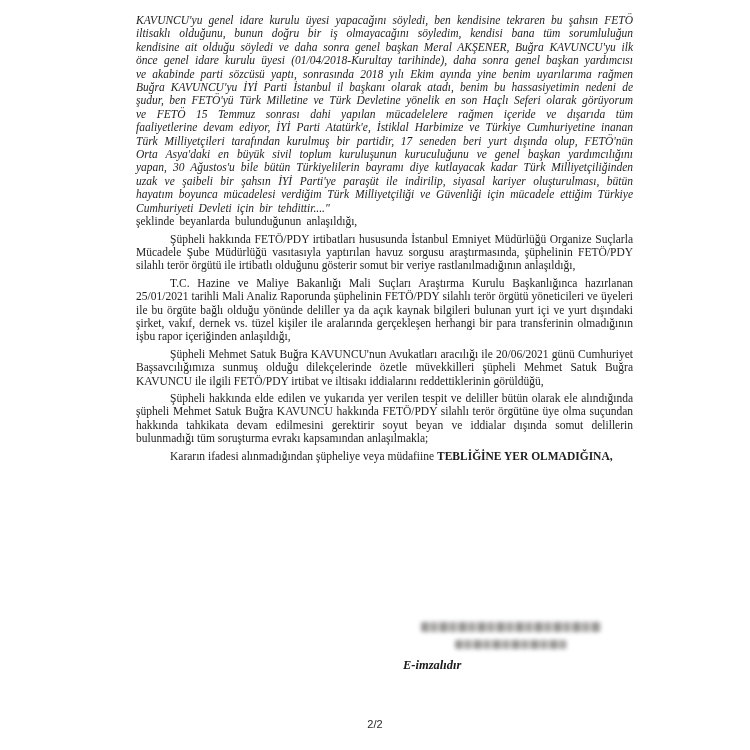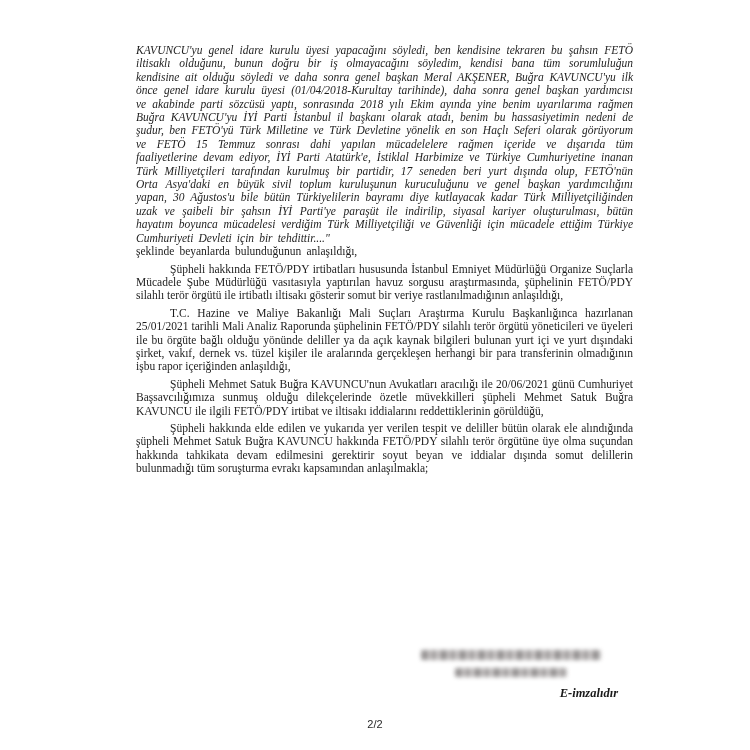--- a/index.html
+++ b/index.html
@@ -12,41 +12,41 @@
     width: 750px;
     height: 750px;
     background: #ffffff;
     overflow: hidden;
     font-family: "Liberation Serif", serif;
     color: #1d1d1d;
   }
   .body-text {
     position: absolute;
     left: 136px;
-    top: 44px;
+    top: 14px;
     width: 497px;
     font-size: 11.5px;
     line-height: 13.4px;
     text-align: justify;
     color: #1d1d1d;
   }
   p.para {
     margin: 0 0 4px 0;
     padding: 0;
   }
   p.para.indent { text-indent: 34px; }
   p.para.quote { word-spacing: 2.2px; }
   .seg-i { font-style: italic; }
   .seg-b { font-weight: bold; }
   .signature {
     position: absolute;
-    top: 650px;
+    top: 622px;
     left: 403px;
     width: 215px;
-    text-align: right;
+    text-align: left;
   }
   .redacted {
     background: repeating-linear-gradient(90deg, #7e7a7a 0 7px, #c0bcbc 7px 10px, #918d8d 10px 16px, #cfcbcb 16px 19px);
     filter: blur(2px);
     opacity: 0.8;
     border-radius: 2px;
   }
   .redact-line1 { width: 180px; height: 10px; margin: 0 auto 8px auto; }
   .redact-line2 { width: 112px; height: 9px; margin: 0 auto 9px auto; }
   .esign {
@@ -66,24 +66,25 @@
     color: #2a2a2a;
   }
 </style>
 </head>
 <body>
 
 <div class="page">
 
   <div class="body-text" id="document-body">
       <p class="para quote"><span class="seg-i">KAVUNCU'yu genel idare kurulu üyesi yapacağını söyledi, ben kendisine tekraren bu şahsın FETÖ iltisaklı olduğunu, bunun doğru bir iş olmayacağını söyledim, kendisi bana tüm sorumluluğun kendisine ait olduğu söyledi ve daha sonra genel başkan Meral AKŞENER, Buğra KAVUNCU'yu ilk önce genel idare kurulu üyesi (01/04/2018-Kurultay tarihinde), daha sonra genel başkan yardımcısı ve akabinde parti sözcüsü yaptı, sonrasında 2018 yılı Ekim ayında yine benim uyarılarıma rağmen Buğra KAVUNCU'yu İYİ Parti İstanbul il başkanı olarak atadı, benim bu hassasiyetimin nedeni de şudur, ben FETÖ'yü Türk Milletine ve Türk Devletine yönelik en son Haçlı Seferi olarak görüyorum ve FETÖ 15 Temmuz sonrası dahi yapılan mücadelelere rağmen içeride ve dışarıda tüm faaliyetlerine devam ediyor, İYİ Parti Atatürk'e, İstiklal Harbimize ve Türkiye Cumhuriyetine inanan Türk Milliyetçileri tarafından kurulmuş bir partidir, 17 seneden beri yurt dışında olup, FETÖ'nün Orta Asya'daki en büyük sivil toplum kuruluşunun kuruculuğunu ve genel başkan yardımcılığını yapan, 30 Ağustos'u bile bütün Türkiyelilerin bayramı diye kutlayacak kadar Türk Milliyetçiliğinden uzak ve şaibeli bir şahsın İYİ Parti'ye paraşüt ile indirilip, siyasal kariyer oluşturulması, bütün hayatım boyunca mücadelesi verdiğim Türk Milliyetçiliği ve Güvenliği için mücadele ettiğim Türkiye Cumhuriyeti Devleti için bir tehdittir...."</span><br><span class="">şeklinde beyanlarda bulunduğunun anlaşıldığı,</span></p>
-      <p class="para indent"><span class="">Şüpheli hakkında FETÖ/PDY irtibatları hususunda İstanbul Emniyet Müdürlüğü Organize Suçlarla Mücadele Şube Müdürlüğü vasıtasıyla yaptırılan havuz sorgusu araştırmasında, şüphelinin FETÖ/PDY silahlı terör örgütü ile irtibatlı iltisakı gösterir somut bir veriye rastlanılmadığının anlaşıldığı,</span></p>
+      <p class="para indent"><span class="">Şüpheli hakkında FETÖ/PDY irtibatları hususunda İstanbul Emniyet Müdürlüğü Organize Suçlarla Mücadele Şube Müdürlüğü vasıtasıyla yaptırılan havuz sorgusu araştırmasında, şüphelinin FETÖ/PDY silahlı terör örgütü ile irtibatlı olduğunu gösterir somut bir veriye rastlanılmadığının anlaşıldığı,</span></p>
       <p class="para indent"><span class="">T.C. Hazine ve Maliye Bakanlığı Mali Suçları Araştırma Kurulu Başkanlığınca hazırlanan 25/01/2021 tarihli Mali Analiz Raporunda şüphelinin FETÖ/PDY silahlı terör örgütü yöneticileri ve üyeleri ile bu örgüte bağlı olduğu yönünde deliller ya da açık kaynak bilgileri bulunan yurt içi ve yurt dışındaki şirket, vakıf, dernek vs. tüzel kişiler ile aralarında gerçekleşen herhangi bir para transferinin olmadığının işbu rapor içeriğinden anlaşıldığı,</span></p>
       <p class="para indent"><span class="">Şüpheli Mehmet Satuk Buğra KAVUNCU'nun Avukatları aracılığı ile 20/06/2021 günü Cumhuriyet Başsavcılığımıza sunmuş olduğu dilekçelerinde özetle müvekkilleri şüpheli Mehmet Satuk Buğra KAVUNCU ile ilgili FETÖ/PDY irtibat ve iltisakı iddialarını reddettiklerinin görüldüğü,</span></p>
       <p class="para indent"><span class="">Şüpheli hakkında elde edilen ve yukarıda yer verilen tespit ve deliller bütün olarak ele alındığında şüpheli Mehmet Satuk Buğra KAVUNCU hakkında FETÖ/PDY silahlı terör örgütüne üye olma suçundan hakkında tahkikata devam edilmesini gerektirir soyut beyan ve iddialar dışında somut delillerin bulunmadığı tüm soruşturma evrakı kapsamından anlaşılmakla;</span></p>
+      <p class="para indent"><span class="">Kararın ifadesi alınmadığından şüpheliye veya müdafiine </span><span class="seg-b ">TEBLİĞİNE YER OLMADIĞINA,</span></p>
     </div>
 
   <div class="signature">
     <div class="redacted redact-line1"></div>
     <div class="redacted redact-line2"></div>
     <div class="esign">E-imzalıdır</div>
   </div>
 
   <div class="footer">2/2</div>
 

